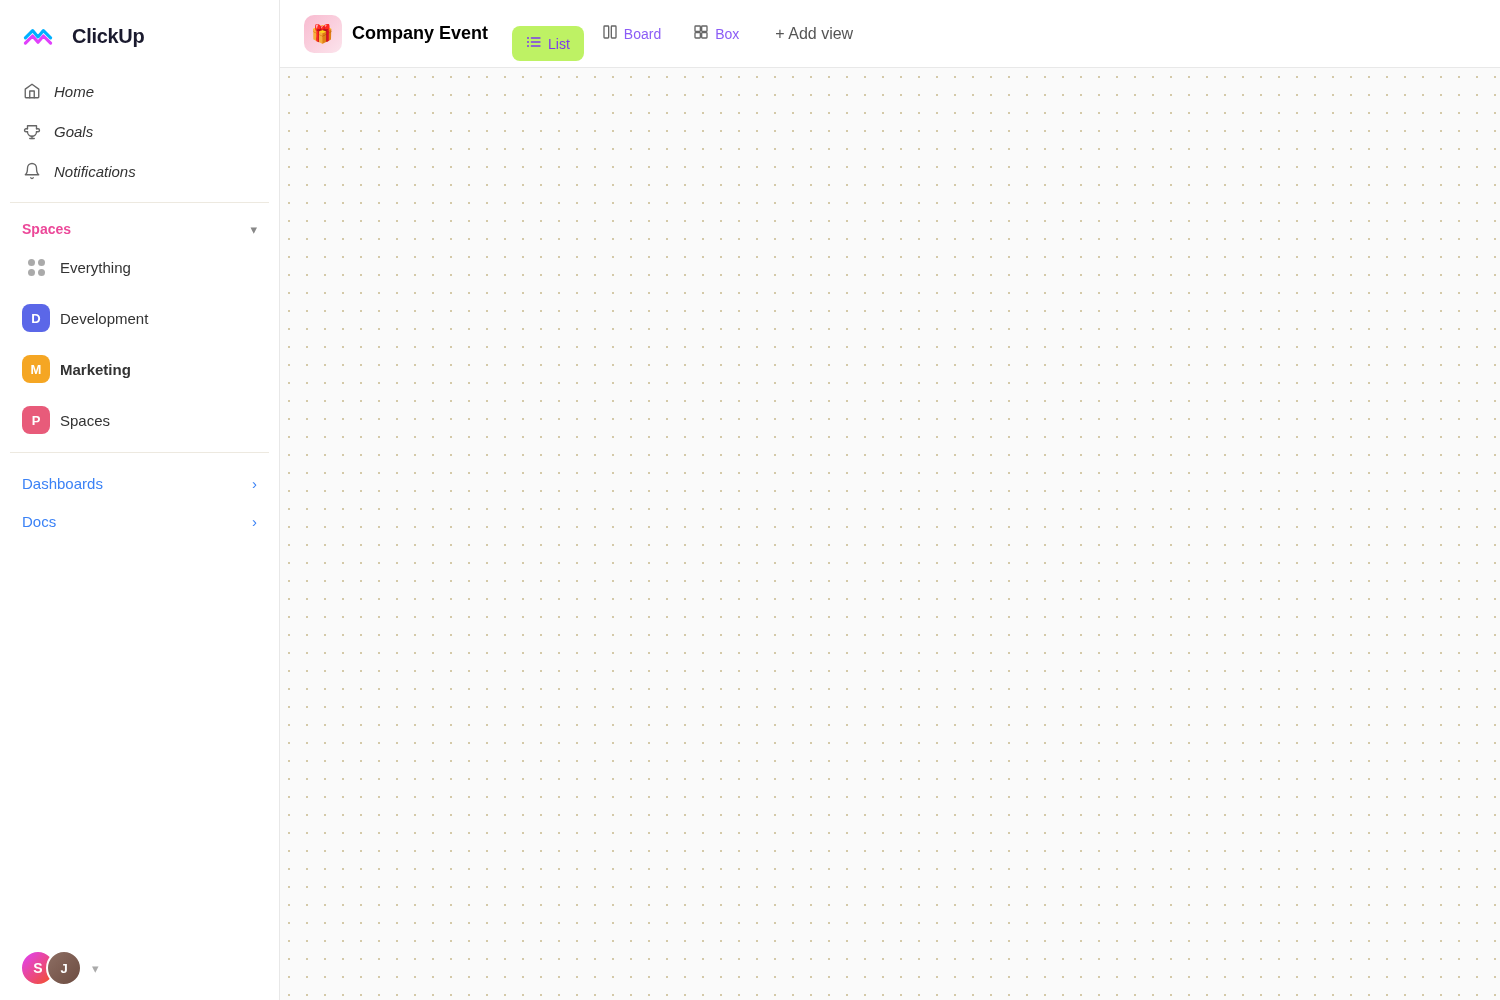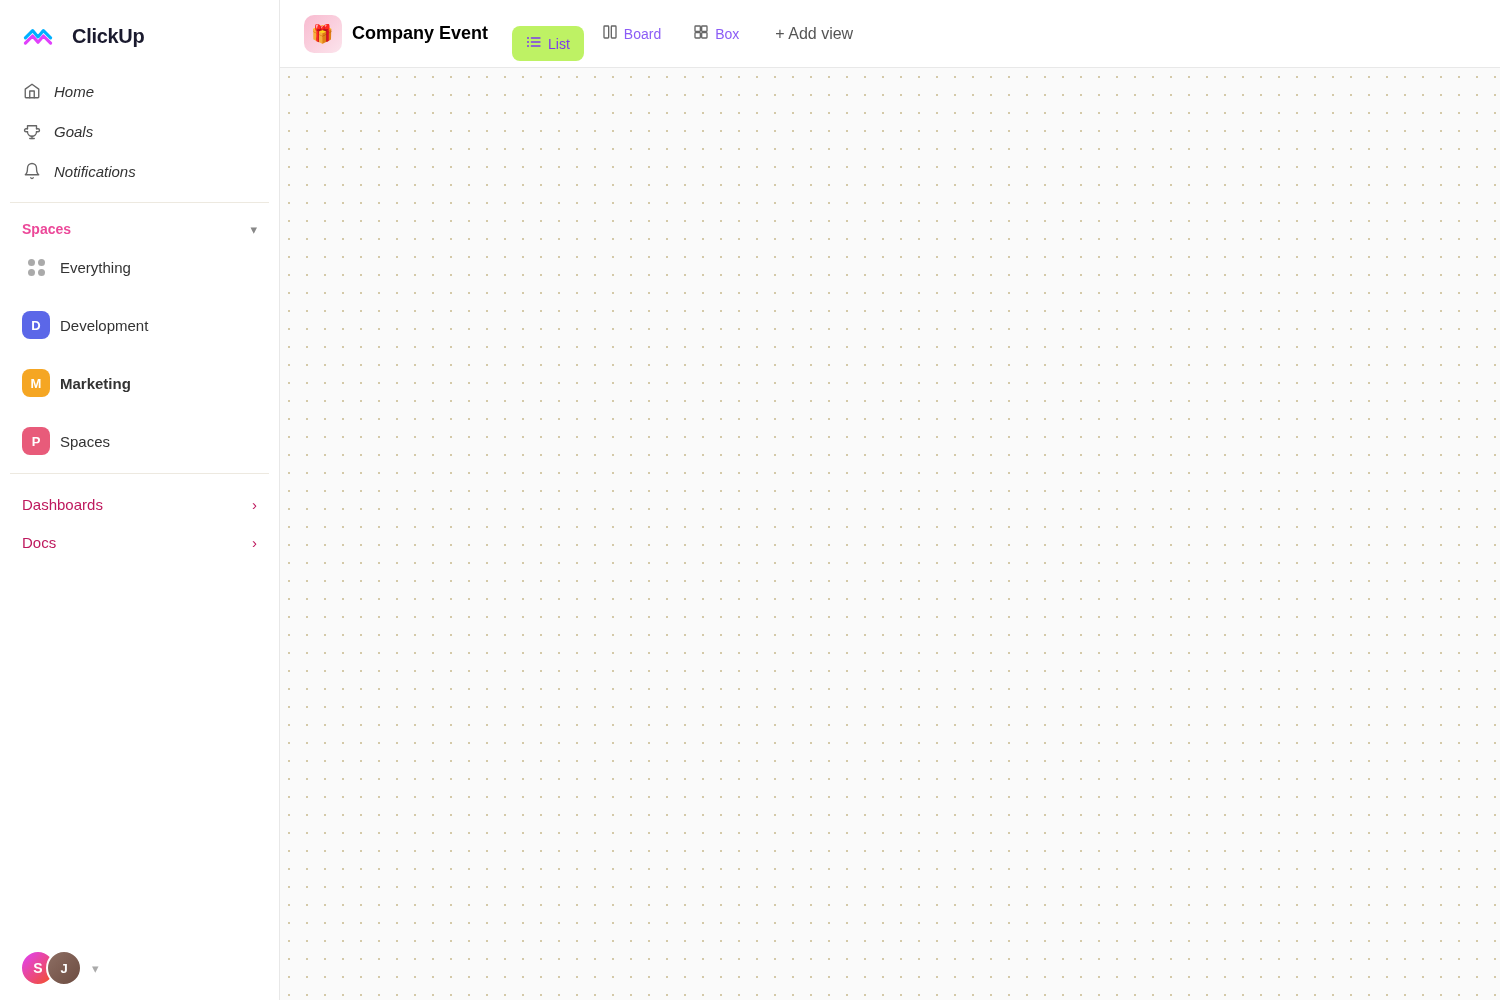--- a/index.html
+++ b/index.html
@@ -98,21 +98,21 @@
 
     .chevron-icon {
       color: #888;
       font-size: 13px;
     }
 
     .spaces-list {
       display: flex;
       flex-direction: column;
       padding: 2px 10px;
-      gap: 14px;
+      gap: 7px;
     }
 
     .space-item {
       display: flex;
       align-items: center;
       gap: 10px;
       padding: 8px 12px;
       border-radius: 8px;
       cursor: pointer;
       color: #333;
@@ -166,21 +166,21 @@
       gap: 1px;
     }
 
     .section-nav-item {
       display: flex;
       align-items: center;
       justify-content: space-between;
       padding: 10px 12px;
       border-radius: 8px;
       cursor: pointer;
-      color: #be185d;
+      color: #3b82f6;
       font-size: 15px;
       font-weight: 400;
     }
 
     .section-nav-right {
       display: flex;
       align-items: center;
     }
 
     .sidebar-bottom {

